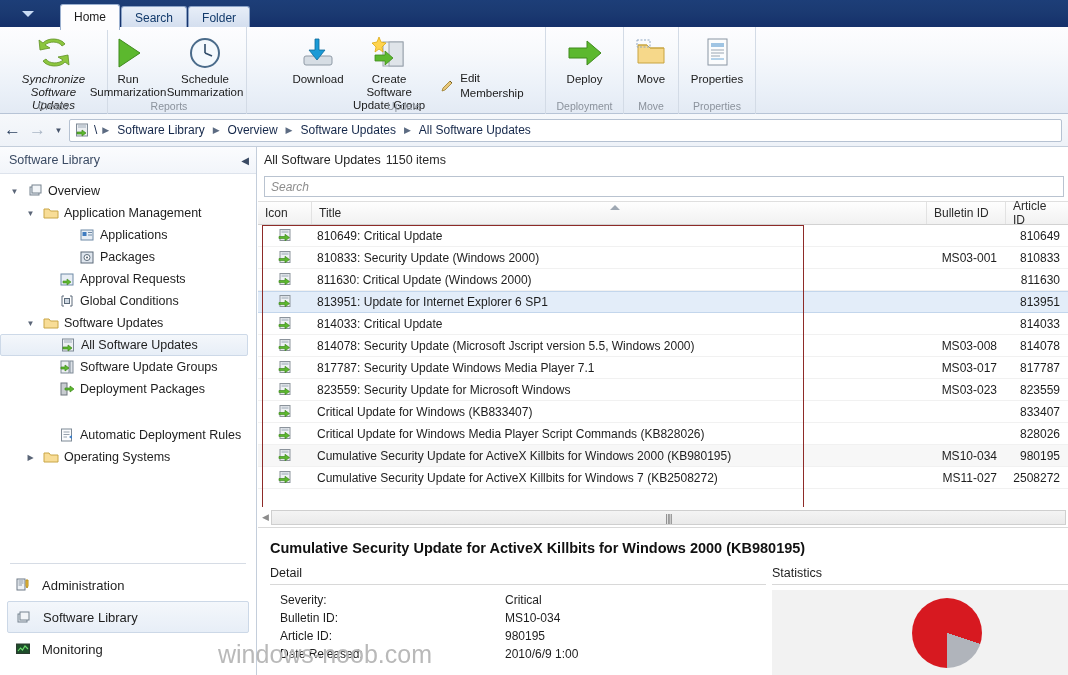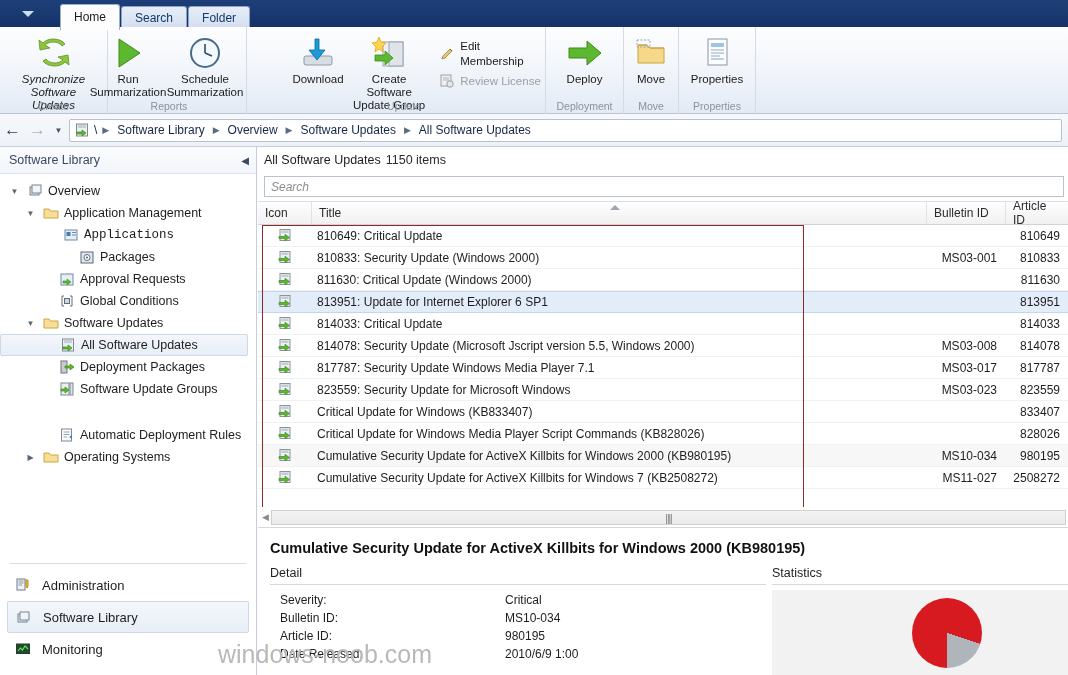--- a/index.html
+++ b/index.html
@@ -60,21 +60,21 @@
   }
   .rbtn {
     display: flex; flex-direction: column; align-items: center; justify-content: flex-start;
     padding: 2px 5px 0; text-align: center; font-size: 11.5px; color: #1b1b1b;
     line-height: 13px; cursor: default;
   }
   .rbtn .glyph { height: 40px; display: flex; align-items: center; justify-content: center; }
   .rbtn .lbl { display: block; }
   .rbtn-small {
     display: flex; align-items: center; gap: 5px;
-    font-size: 11.5px; padding: 2px 4px; line-height: 15px;
+    font-size: 11.5px; padding: 2px 4px; line-height: 15px; margin-top: 32px;
   }
   .rbtn-small.disabled { color: #9aa0a8; }
 
   
   .navbar {
     position: absolute; left: 0; top: 114px; width: 1068px; height: 33px;
     background: linear-gradient(to bottom,#f6f8fb 0%, #eef2f8 100%);
     border-bottom: 1px solid #c4cedb;
     display: flex; align-items: center;
   }
@@ -407,21 +407,21 @@
         </div>
         <div class="tnode" style="padding-left: 24px;">
           <span class="twist">▼</span>
           <span class="ticon">
             <svg width="16" height="16" viewBox="0 0 16 16">
               <path d="M1 4 L6 4 L7.5 6 L15 6 L15 13 L1 13 Z" fill="#f8dd97" stroke="#c9a646"></path>
             </svg>
           </span>
           <span>Application Management</span>
         </div>
-        <div class="tnode" style="padding-left: 44px; font-family: Liberation Mono, monospace;">
+        <div class="tnode" style="padding-left: 60px;">
           <span class="twist empty">▼</span>
           <span class="ticon">
             <svg width="16" height="16" viewBox="0 0 16 16">
               <rect x="2" y="3" width="12" height="10" fill="#e8eef5" stroke="#6f8aa6"></rect>
               <rect x="3.5" y="5" width="4" height="4" fill="#3f7cc0"></rect>
               <line x1="9" y1="5.5" x2="13" y2="5.5" stroke="#6f8aa6"></line>
               <line x1="9" y1="8" x2="13" y2="8" stroke="#6f8aa6"></line>
             </svg>
           </span>
           <span>Applications</span>
@@ -474,36 +474,36 @@
               <rect x="4" y="3" width="8" height="3" fill="#c6ced6"></rect>
               <path d="M3 10 L8 10 L8 8 L12 11 L8 14 L8 12 L3 12 Z" fill="#5cb82e" stroke="#3f8a1d" stroke-width="0.7"></path>
             </svg>
           </span>
           <span>All Software Updates</span>
         </div>
         <div class="tnode" style="padding-left: 40px;">
           <span class="twist empty">▼</span>
           <span class="ticon">
             <svg width="16" height="16" viewBox="0 0 16 16">
-              <rect x="2" y="2" width="6" height="12" fill="#c8ccd0" stroke="#6e767e"></rect>
-              <path d="M6 7 L11 7 L11 5 L15 8 L11 11 L11 9 L6 9 Z" fill="#5cb82e" stroke="#3f8a1d" stroke-width="0.7"></path>
-            </svg>
-          </span>
-          <span>Deployment Packages</span>
-        </div>
-        <div class="tnode" style="padding-left: 40px;">
-          <span class="twist empty">▼</span>
-          <span class="ticon">
-            <svg width="16" height="16" viewBox="0 0 16 16">
               <rect x="2" y="2" width="8" height="12" fill="#eceff2" stroke="#7e8a96"></rect>
               <rect x="11" y="2" width="3" height="12" fill="#dde2e8" stroke="#7e8a96"></rect>
               <path d="M2 8 L6 8 L6 6 L10 9 L6 12 L6 10 L2 10 Z" fill="#5cb82e" stroke="#3f8a1d" stroke-width="0.7"></path>
             </svg>
           </span>
           <span>Software Update Groups</span>
+        </div>
+        <div class="tnode" style="padding-left: 40px;">
+          <span class="twist empty">▼</span>
+          <span class="ticon">
+            <svg width="16" height="16" viewBox="0 0 16 16">
+              <rect x="2" y="2" width="6" height="12" fill="#c8ccd0" stroke="#6e767e"></rect>
+              <path d="M6 7 L11 7 L11 5 L15 8 L11 11 L11 9 L6 9 Z" fill="#5cb82e" stroke="#3f8a1d" stroke-width="0.7"></path>
+            </svg>
+          </span>
+          <span>Deployment Packages</span>
         </div>
         <div class="tnode" style="padding-left: 40px; margin-top: 24px;">
           <span class="twist empty">▼</span>
           <span class="ticon">
             <svg width="16" height="16" viewBox="0 0 16 16">
               <rect x="2.5" y="2" width="10" height="12" fill="#fafcfe" stroke="#7e8a96"></rect>
               <line x1="4.5" y1="5" x2="10.5" y2="5" stroke="#97a2ae"></line>
               <line x1="4.5" y1="7.5" x2="10.5" y2="7.5" stroke="#97a2ae"></line>
               <line x1="4.5" y1="10" x2="8" y2="10" stroke="#97a2ae"></line>
               <path d="M10 10 L13 8 L13 12 Z" fill="#3f7cc0"></path>

